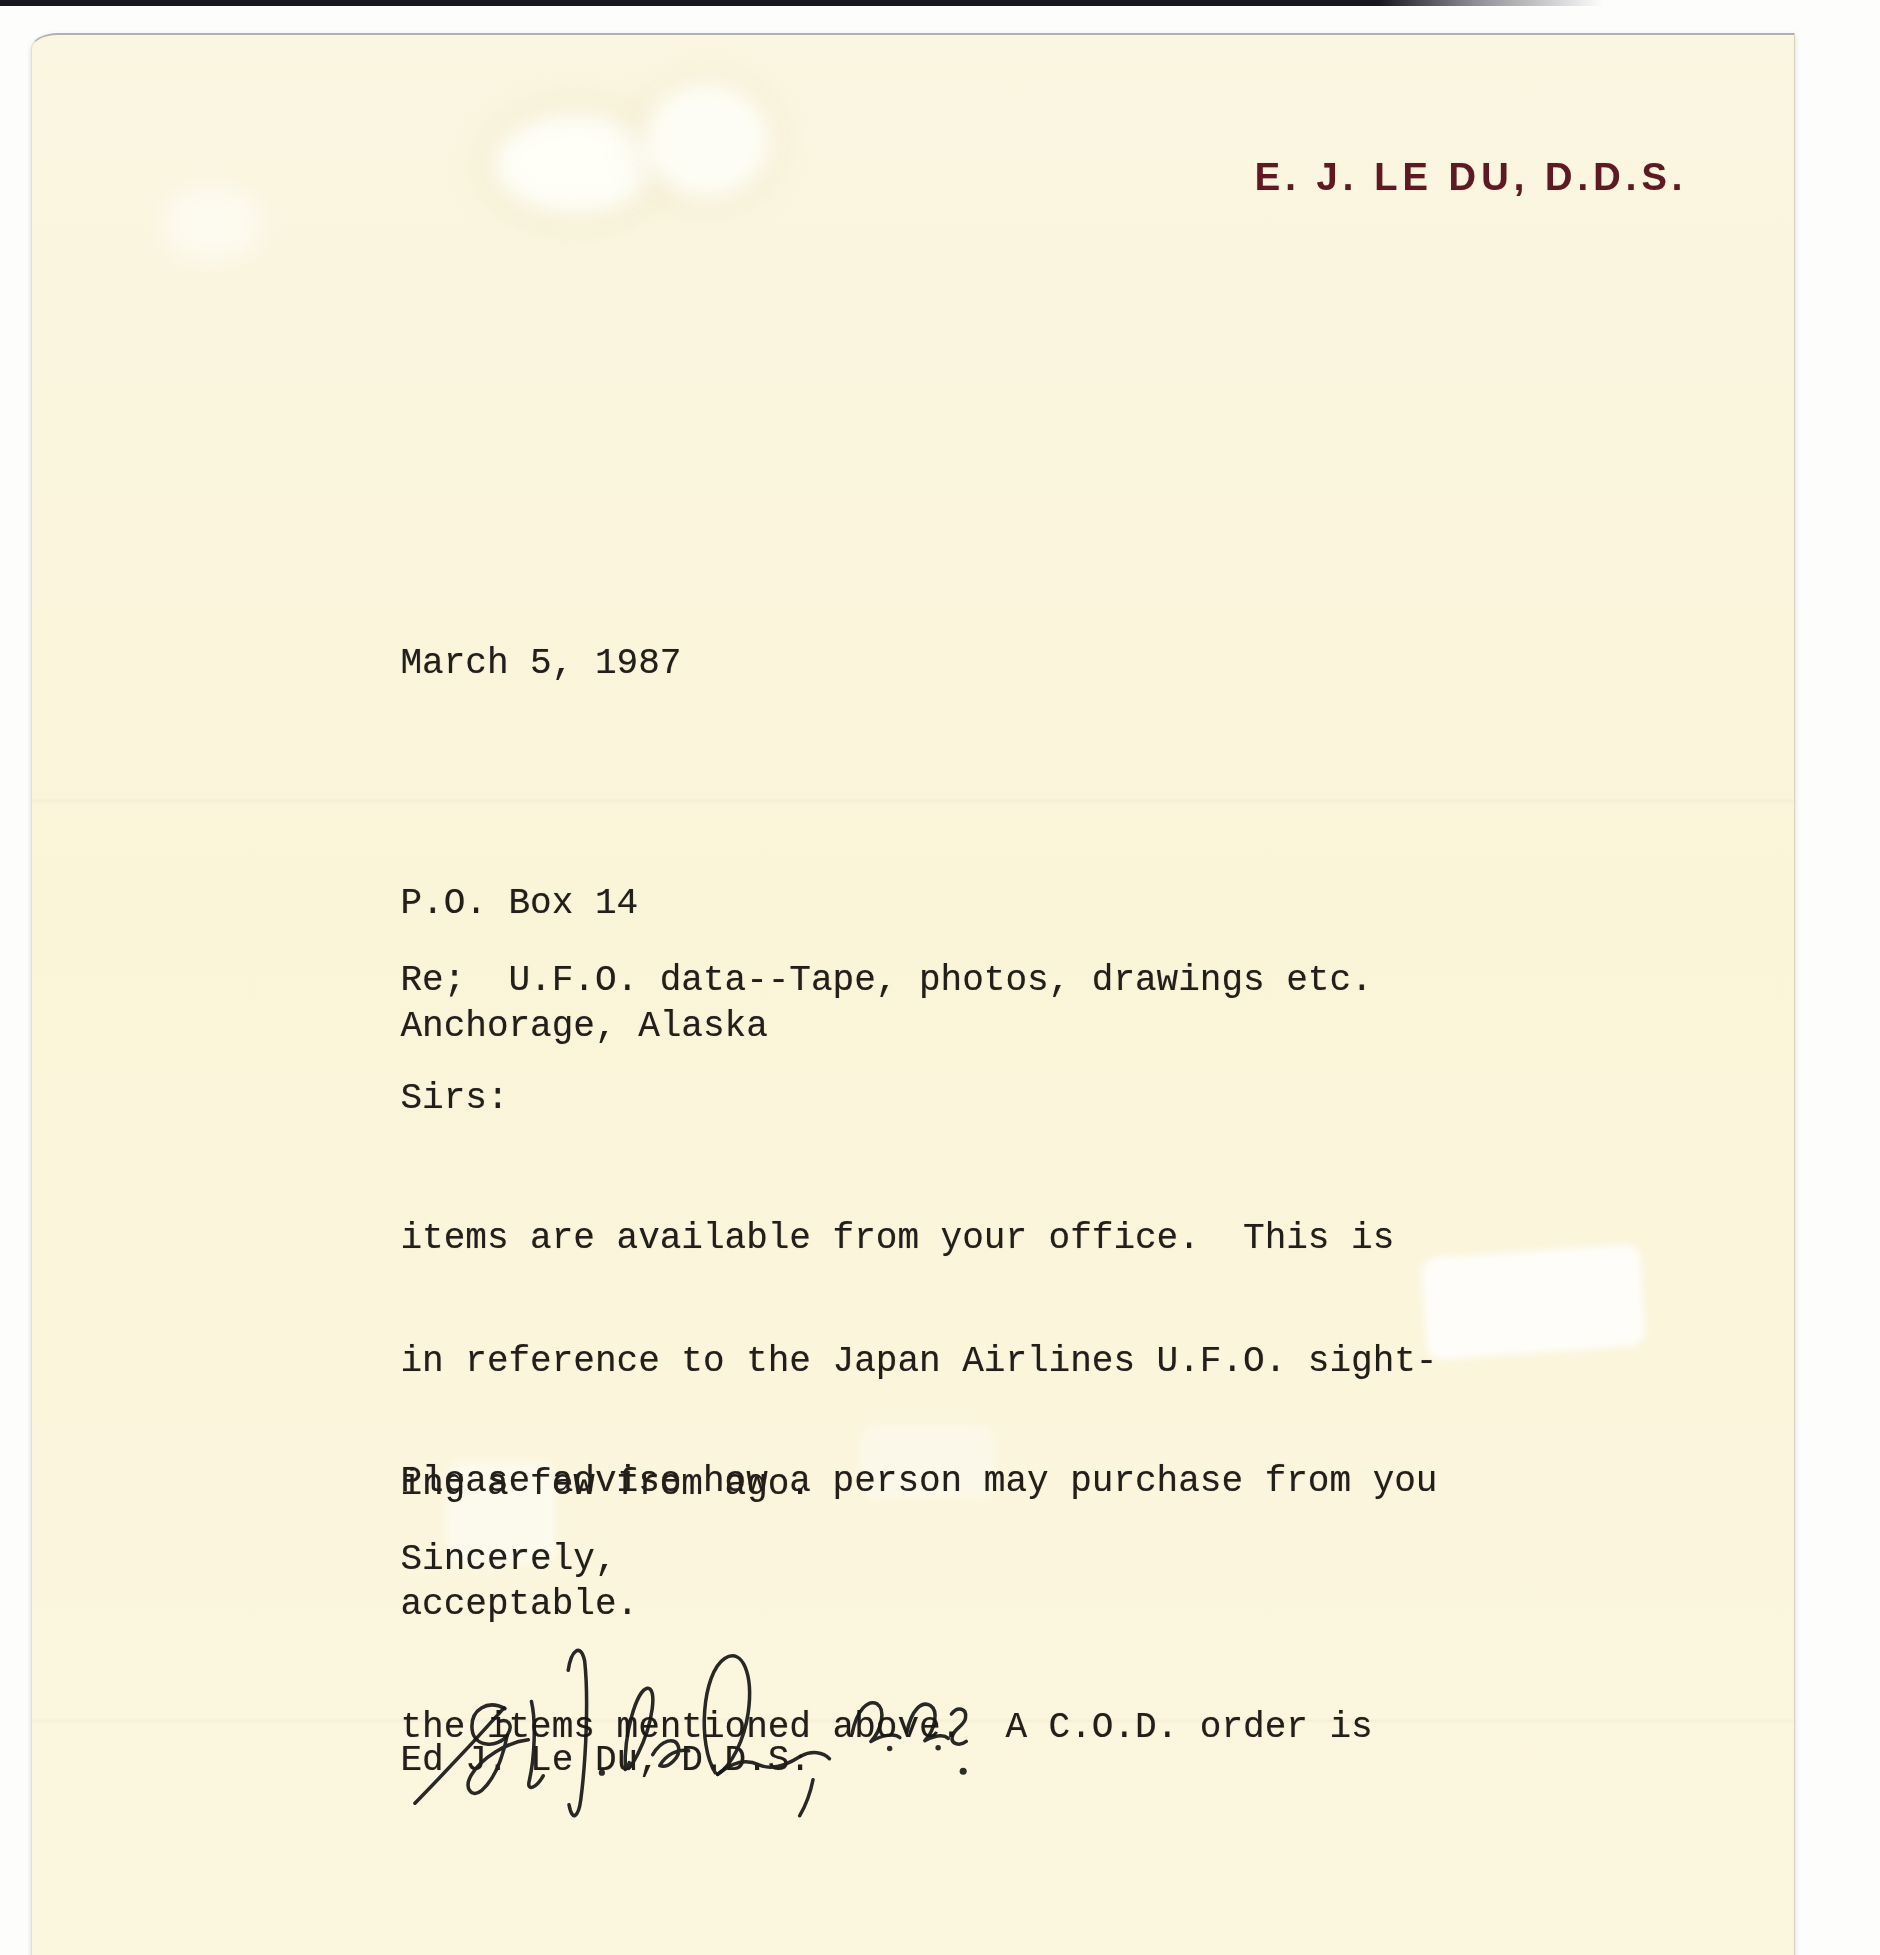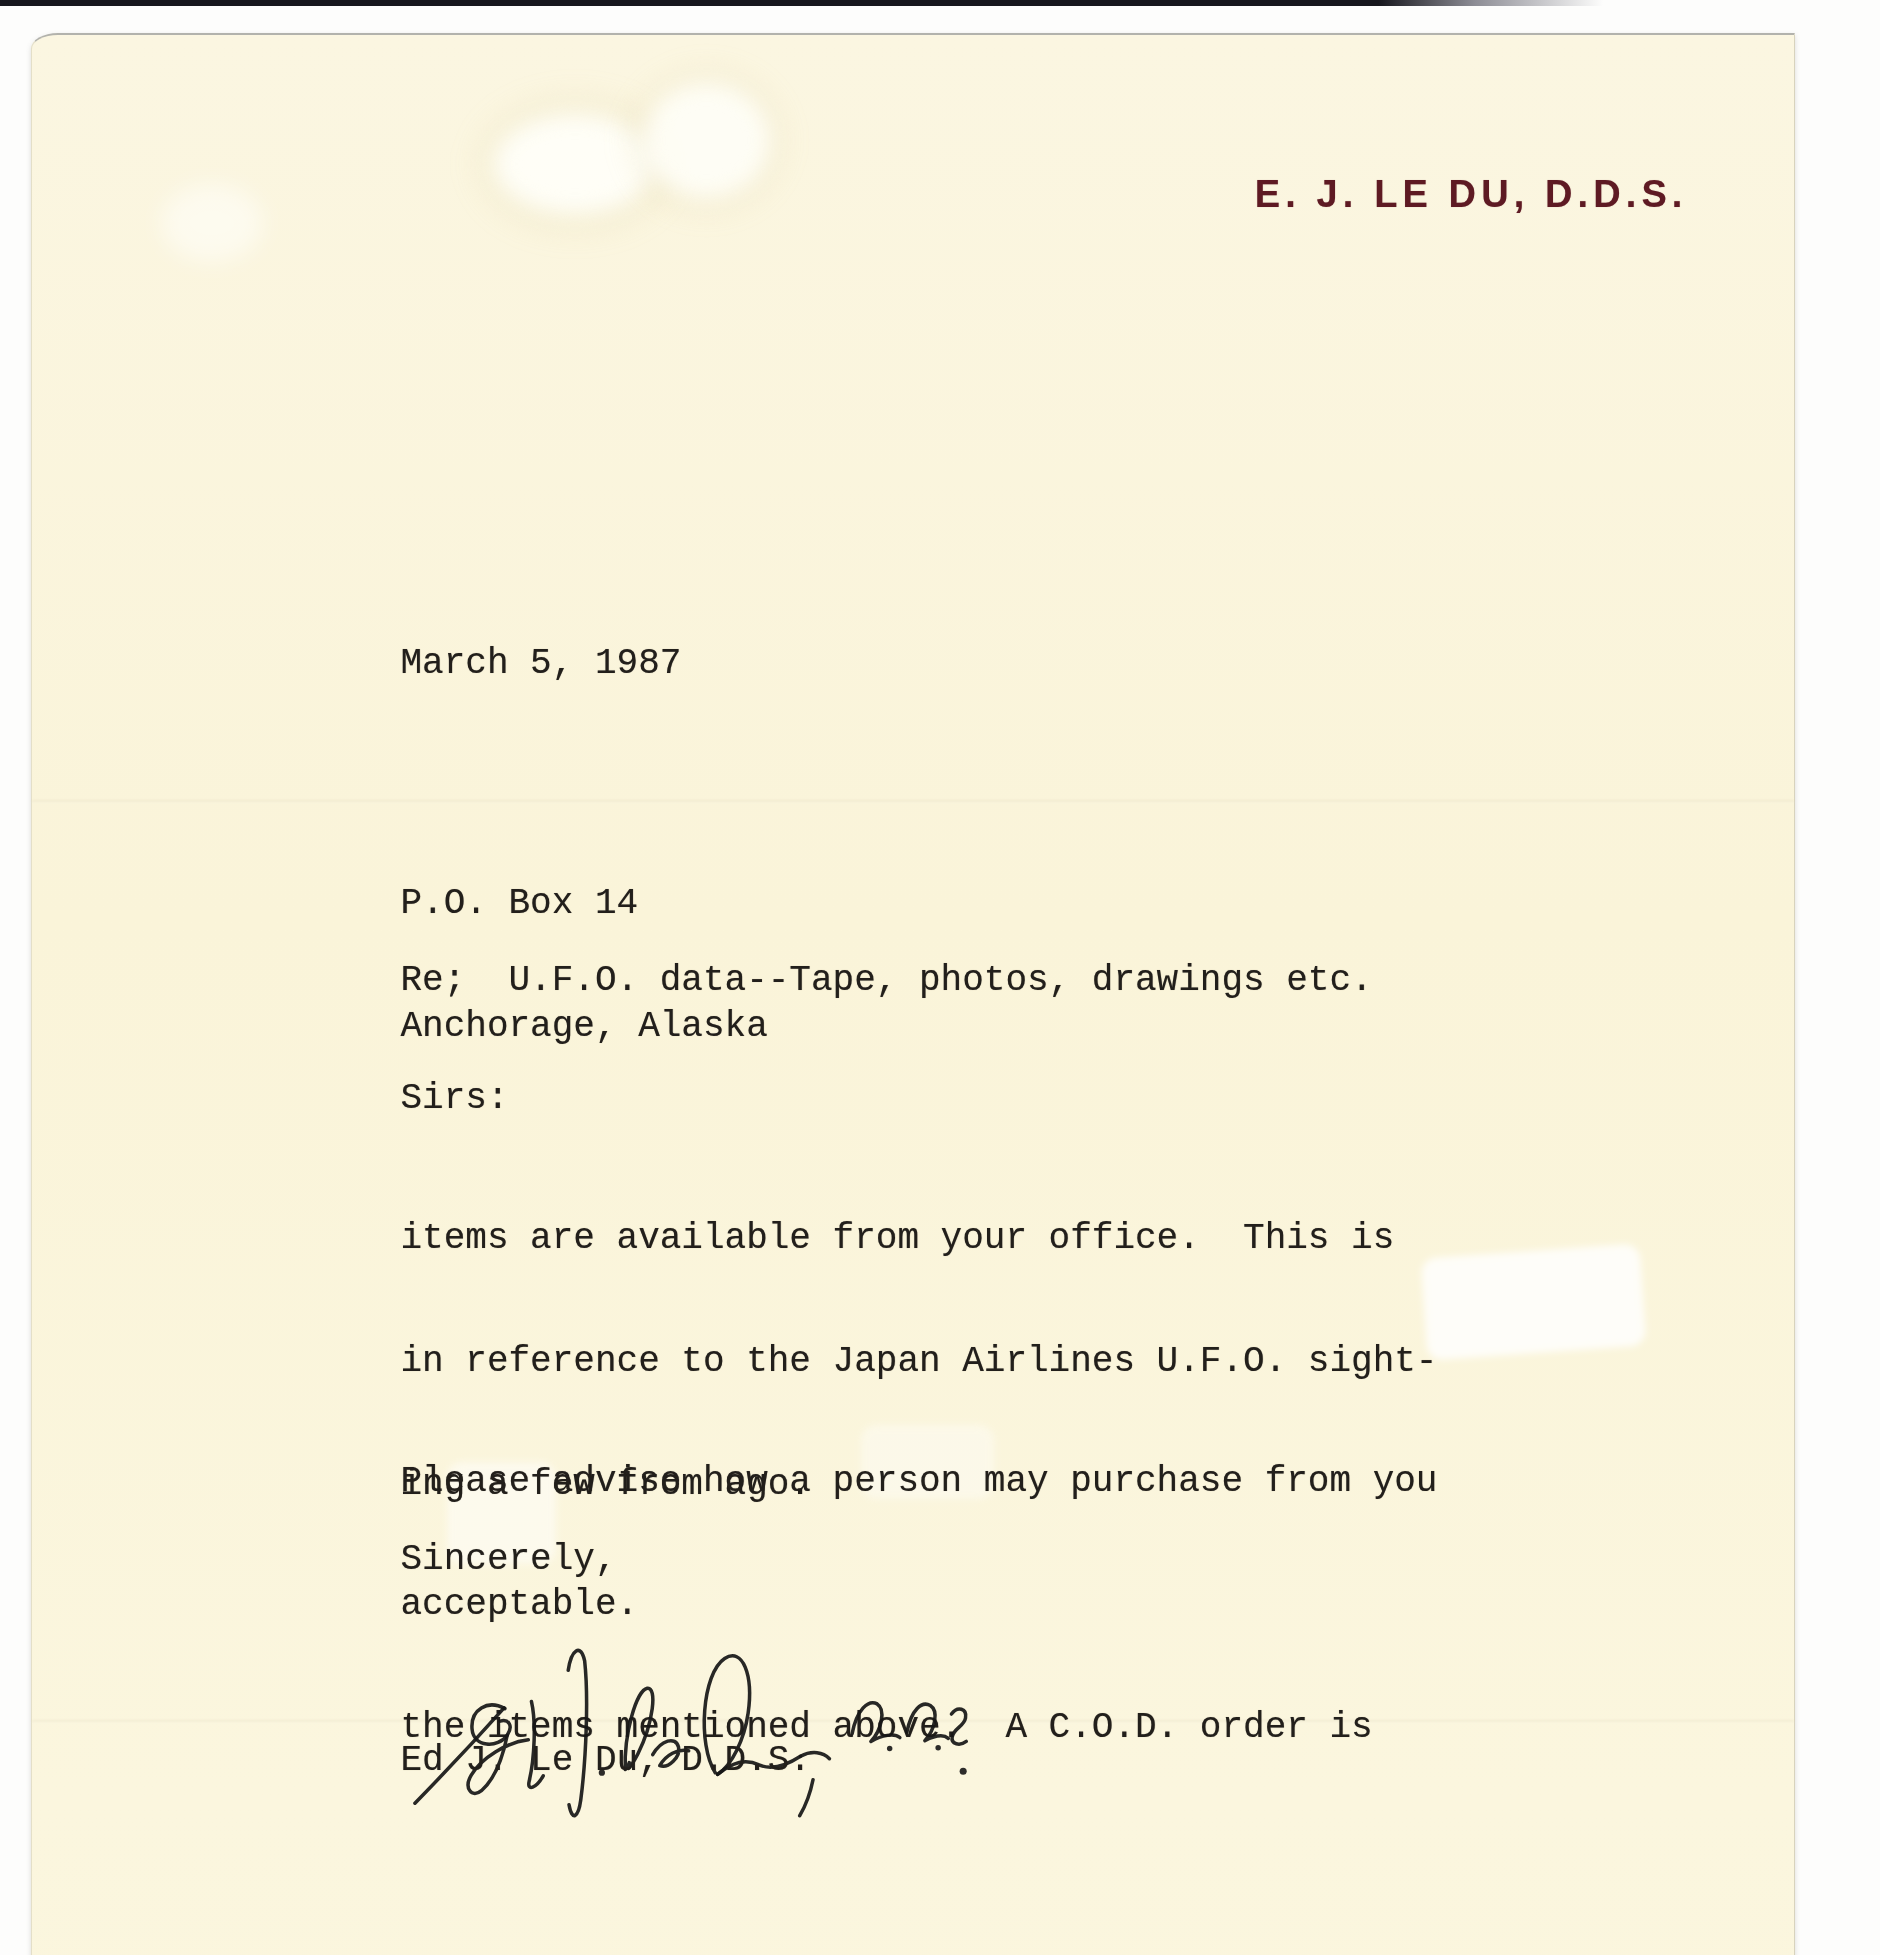--- a/index.html
+++ b/index.html
@@ -31,21 +31,21 @@
   }
   .stain{position:absolute;border-radius:50%;filter:blur(11px);}
   .stain.s1{left:461px;top:78px;width:164px;height:102px;background:rgba(255,255,250,0.85);box-shadow:0 0 23.5px 7.8px rgba(222,205,150,0.35);}
   .stain.s2{left:610px;top:47px;width:129px;height:117px;background:rgba(255,255,250,0.8);box-shadow:0 0 19.6px 6.3px rgba(216,198,140,0.3);}
   .stain.s3{left:129px;top:149px;width:102px;height:78px;background:rgba(255,255,252,0.55);}
   .whiteout{position:absolute;background:rgba(255,255,255,0.82);filter:blur(3.5px);border-radius:15.6px;}
   .whiteout.w-sight{left:1392px;top:1216px;width:219px;height:102px;transform:rotate(-4deg);}
   .whiteout.w-above{left:829px;top:1390px;width:133px;height:74px;opacity:.45;}
   .whiteout.w-accept{left:415px;top:1427px;width:109px;height:102px;opacity:.6;}
   .letterhead{
-    position:absolute;right:106px;top:138px;
+    position:absolute;right:106px;top:121px;
     font-size:38px;font-weight:bold;letter-spacing:5.1px;
     color:#5e1a23;
     text-shadow:0 0 0.8px rgba(94,26,35,0.45);
     white-space:pre;
   }
   .mono{
     position:absolute;
     font-family:"Liberation Mono","DejaVu Sans Mono",monospace;
     font-size:36px;line-height:41px;
     color:#221f1b;

